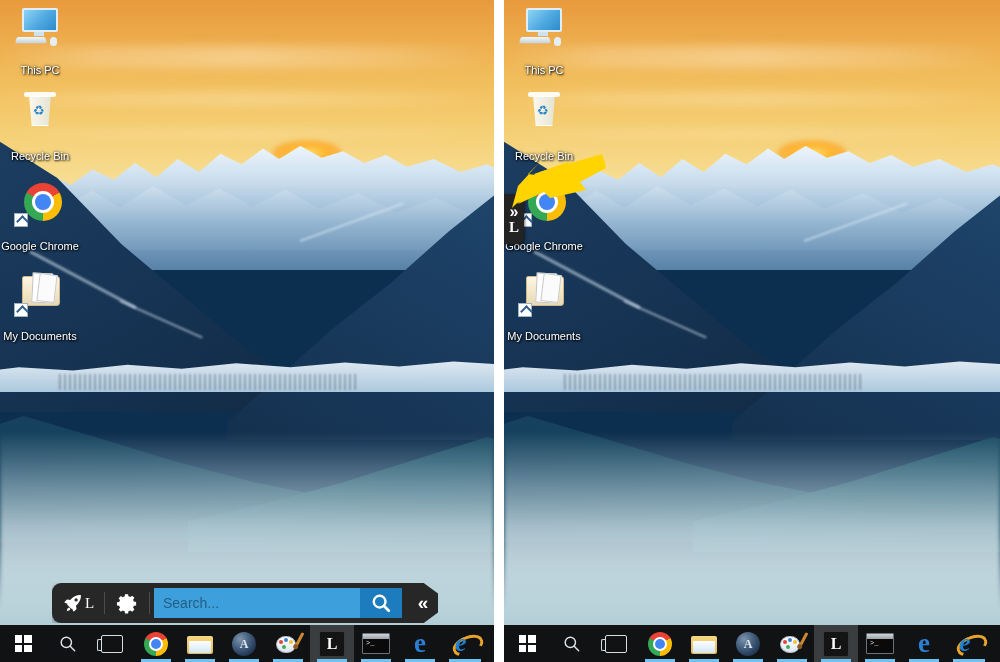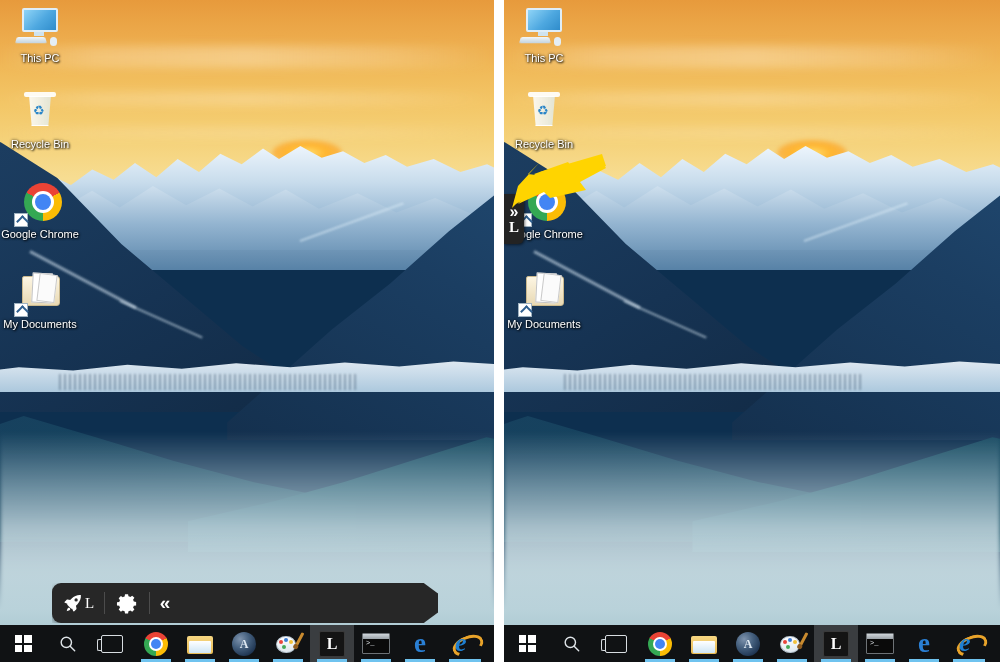--- a/index.html
+++ b/index.html
@@ -68,21 +68,21 @@
   
   .fog{position:absolute;left:0;right:0;bottom:0;height:230px;
        background:linear-gradient(rgba(190,215,226,0) 0%,rgba(196,218,228,.45) 22%,rgba(205,223,230,.80) 42%,rgba(206,223,229,.95) 62%,rgba(200,218,225,1) 100%);
        filter:blur(2px);}
   .fog2{position:absolute;left:0;right:0;bottom:0;height:130px;
        background:linear-gradient(rgba(198,219,226,0) 0%,#b9d2da 60%,#9dc0c9 100%);}
 
   
   .dicon{position:absolute;width:80px;text-align:center;cursor:default;}
   .dicon .glyph{height:44px;position:relative;margin:0 auto;width:52px;}
-  .dicon .lbl{margin-top:2px;font-size:11px;line-height:12px;color:#ffffff;
+  .dicon .lbl{margin-top:14px;font-size:11px;line-height:12px;color:#ffffff;
        text-shadow:0 0 3px rgba(0,0,0,.95),1px 1px 2px rgba(0,0,0,.9);}
 
   
   .monitor{position:absolute;left:8px;top:2px;width:36px;height:24px;border-radius:2px;
        background:linear-gradient(135deg,#8fd4f7 0%,#4ea8e0 55%,#2f8ccb 100%);
        border:2px solid #dfeef8;box-sizing:border-box;}
   .mon-stand{position:absolute;left:20px;top:26px;width:10px;height:4px;background:#cfe3ef;}
   .keyboard{position:absolute;left:2px;top:30px;width:30px;height:8px;border-radius:2px;
        background:linear-gradient(#f2f7fa,#c3d3dd);transform:perspective(40px) rotateX(38deg);}
   .mouse{position:absolute;left:36px;top:31px;width:7px;height:9px;border-radius:4px;background:#e4eef5;}
@@ -274,20 +274,29 @@
         <span class="gb-L">L</span>
       </div>
       <div class="gb-div"></div>
       <div class="gb-gear">
         <svg width="23" height="23" viewBox="0 0 24 24">
           <path fill="#ffffff" d="M12 8.2a3.8 3.8 0 1 0 0 7.6 3.8 3.8 0 0 0 0-7.6zm0 5.6a1.8 1.8 0 1 1 0-3.6 1.8 1.8 0 0 1 0 3.6z"></path>
           <path fill="#ffffff" d="M21 13.6v-3.2l-2.4-.4a6.9 6.9 0 0 0-.8-1.9l1.4-2-2.3-2.3-2 1.4a6.9 6.9 0 0 0-1.9-.8L12.6 2.4h-3.2l-.4 2.4c-.7.2-1.3.5-1.9.8l-2-1.4L2.8 6.5l1.4 2c-.3.6-.6 1.2-.8 1.9l-2.4.4v3.2l2.4.4c.2.7.5 1.3.8 1.9l-1.4 2 2.3 2.3 2-1.4c.6.3 1.2.6 1.9.8l.4 2.4h3.2l.4-2.4c.7-.2 1.3-.5 1.9-.8l2 1.4 2.3-2.3-1.4-2c.3-.6.6-1.2.8-1.9l2.4-.4z"></path>
         </svg>
       </div>
       <div class="gb-div"></div>
+      <div class="gb-search">
+        <input class="gb-input" type="text" value="" placeholder="Search..." style="">
+        <div class="gb-searchbtn">
+          <svg width="22" height="22" viewBox="0 0 24 24">
+            <circle cx="10.5" cy="10.5" r="6.4" fill="none" stroke="#ffffff" stroke-width="2.6"></circle>
+            <line x1="15.3" y1="15.3" x2="20.5" y2="20.5" stroke="#ffffff" stroke-width="3" stroke-linecap="round"></line>
+          </svg>
+        </div>
+      </div>
       <div class="gb-collapse">«</div>
     </div>
 
     <div class="taskbar">
       <div class="tb-item tb-start">
         <span class="winlogo">
             <i></i>
             <i></i>
             <i></i>
             <i></i>

